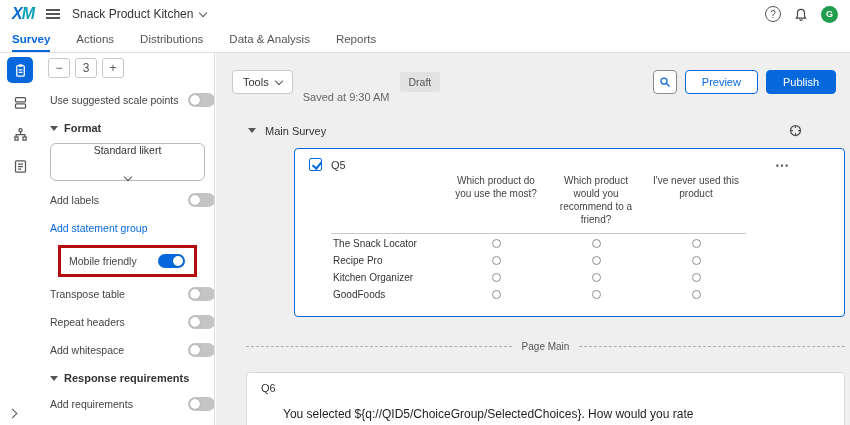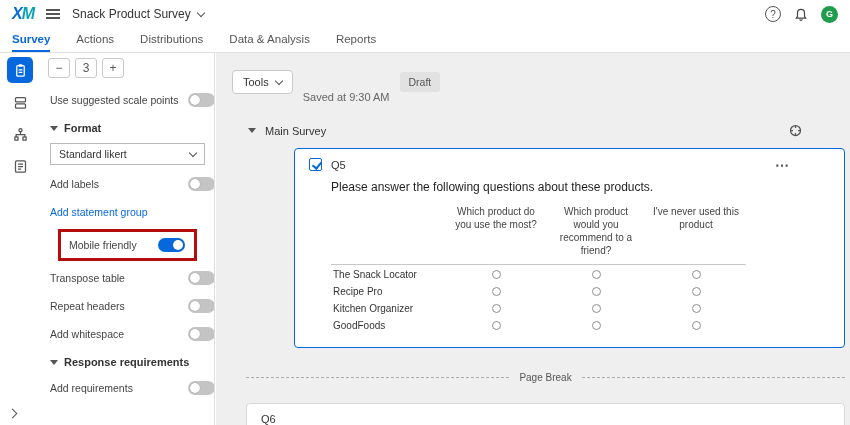--- a/index.html
+++ b/index.html
@@ -45,23 +45,23 @@
   .toggle { width:27px; height:14px; border-radius:8px; background:#c4c4c4; position:relative;
             flex:none; cursor:pointer; }
   .toggle::after { content:""; position:absolute; width:10px; height:10px; border-radius:50%;
                    background:#fff; top:2px; left:2px; box-shadow:0 0 1px rgba(0,0,0,.4); }
   .toggle.on { background:#0768dd; }
   .toggle.on::after { left:auto; right:2px; }
   .opt-section { display:flex; align-items:center; gap:6px; padding:8px 10px 6px;
                  font-size:11px; font-weight:bold; color:#333; cursor:pointer; }
   .caret { width:0; height:0; border-left:4px solid transparent; border-right:4px solid transparent;
            border-top:5px solid #555; display:inline-block; }
-  .opt-select { margin:3px 10px 5px; height:22px; border:1px solid #b9b9b9; border-radius:0;
+  .opt-select { margin:3px 10px 5px; height:38px; border:1px solid #b9b9b9; border-radius:6px;
                 display:flex; align-items:center; justify-content:space-between; padding:0 8px;
-                font-size:10.5px; color:#333; background:#fff; cursor:pointer; width:155px; }
+                font-size:10.5px; color:#333; background:#fff; cursor:pointer; width:155px;flex-direction:column; }
   .opt-link { padding:8px 10px; font-size:10.5px; color:#0768dd; cursor:pointer; }
   .annotation-box { border:3px solid #b50d0d; margin:3px 18px; }
   .collapse-chev { position:absolute; left:9px; bottom:8px; width:7px; height:7px;
                    border-right:1.6px solid #555; border-top:1.6px solid #555;
                    transform:rotate(45deg); cursor:pointer; }
 
   
   .main { position:absolute; top:53px; left:216px; width:634px; height:372px;
           background:#efefef; overflow:hidden; }
   .toolbar { display:flex; align-items:center; gap:10px; padding:8px 14px 6px 16px; }
@@ -108,21 +108,21 @@
 
   .q6-text { font-size:12px; color:#1f1f1f; margin:12px 0 8px 22px; max-width:420px; line-height:1.45; }
 </style>
 </head>
 <body>
 
 <div class="topbar">
   <span class="logo"><span class="lx">X</span><span class="lm">M</span></span>
   <span class="hamburger"></span>
   <span class="survey-title">
-    <span>Snack Product Survey</span>
+    <span>Snack Product Kitchen</span>
     <span class="chev"></span>
   </span>
   <span class="topbar-right">
     <span class="help-circle">
         <span>?</span>
       </span>
     <span style="display:flex;">
       <svg width="14" height="14" viewBox="0 0 24 24" fill="none" stroke="#444" stroke-width="2">
           <path d="M6 16v-6a6 6 0 0 1 12 0v6l2 3H4z"></path>
           <path d="M10 21a2 2 0 0 0 4 0"></path>
@@ -241,20 +241,30 @@
 
 <div class="main">
 
   <div class="toolbar">
     <span class="tools-btn">
       <span>Tools</span>
       <span class="chev"></span>
     </span>
     <span class="saved-text">Saved at 9:30 AM</span>
     <span class="draft-badge">Draft</span>
+    <span class="toolbar-right">
+      <span class="search-btn">
+        <svg width="12" height="12" viewBox="0 0 24 24" fill="none" stroke="#0768dd" stroke-width="2.5">
+            <circle cx="10" cy="10" r="6"></circle>
+            <path d="M15 15l6 6"></path>
+          </svg>
+      </span>
+      <span class="preview-btn">Preview</span>
+      <span class="publish-btn">Publish</span>
+    </span>
   </div>
 
   <div class="canvas">
 
     <div class="block-header">
       <span class="caret"></span>
       <span>Main Survey</span>
       <span class="block-action">
         <svg width="15" height="15" viewBox="0 0 24 24" fill="none" stroke="#555" stroke-width="2">
             <circle cx="12" cy="12" r="8"></circle>
@@ -262,21 +272,20 @@
           </svg>
       </span>
     </div>
 
     <div class="qcard selected">
       <div class="qcard-header">
         <span class="checkbox"></span>
         <span class="qid">Q5</span>
         <span class="dots-menu">⋯</span>
       </div>
-      <div class="qtext">Please answer the following questions about these products.</div>
 
       <div class="matrix">
         <div class="m-head"></div>
         <div class="m-head">Which product do you use the most?</div>
         <div class="m-head">Which product would you recommend to a friend?</div>
         <div class="m-head">I've never used this product</div>
 
         <div class="m-label">The Snack Locator</div>
         <div class="m-cell">
             <span class="radio"></span>
@@ -318,21 +327,21 @@
             <span class="radio"></span>
           </div>
         <div class="m-cell">
             <span class="radio"></span>
           </div>
       </div>
     </div>
 
     <div class="page-break">
       <span class="pb-line"></span>
-      <span class="pb-label">Page Break</span>
+      <span class="pb-label">Page Main</span>
       <span class="pb-line"></span>
     </div>
 
     <div class="qcard">
       <div class="qcard-header">
         <span class="qid">Q6</span>
       </div>
       <div class="q6-text">You selected ${q://QID5/ChoiceGroup/SelectedChoices}. How would you rate your experience of this product?</div>
     </div>
 

